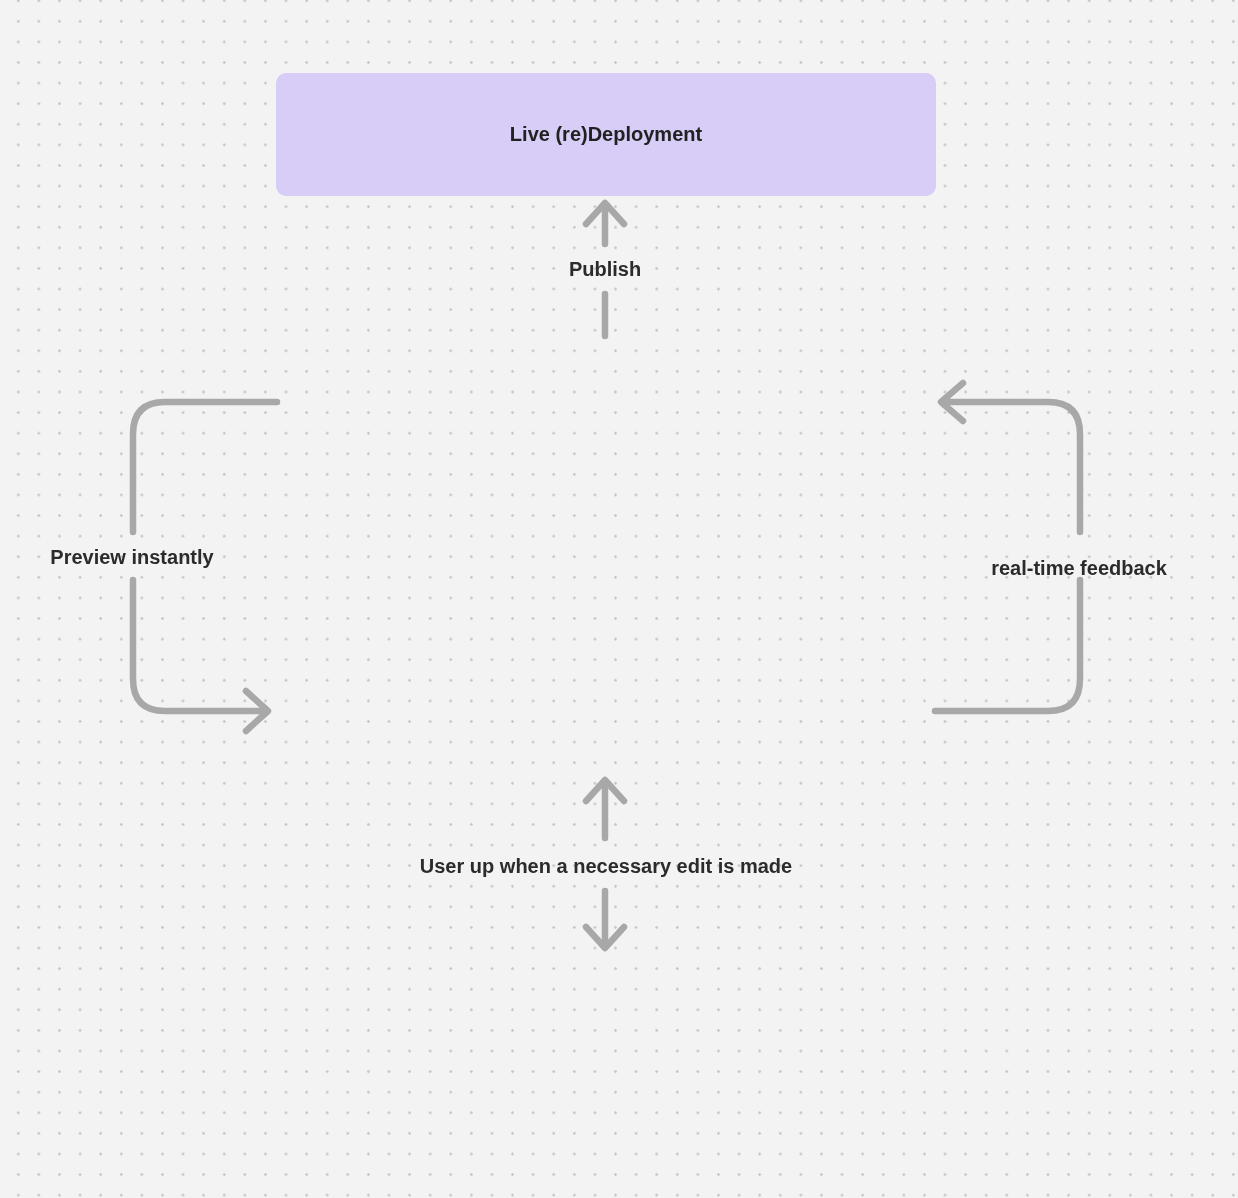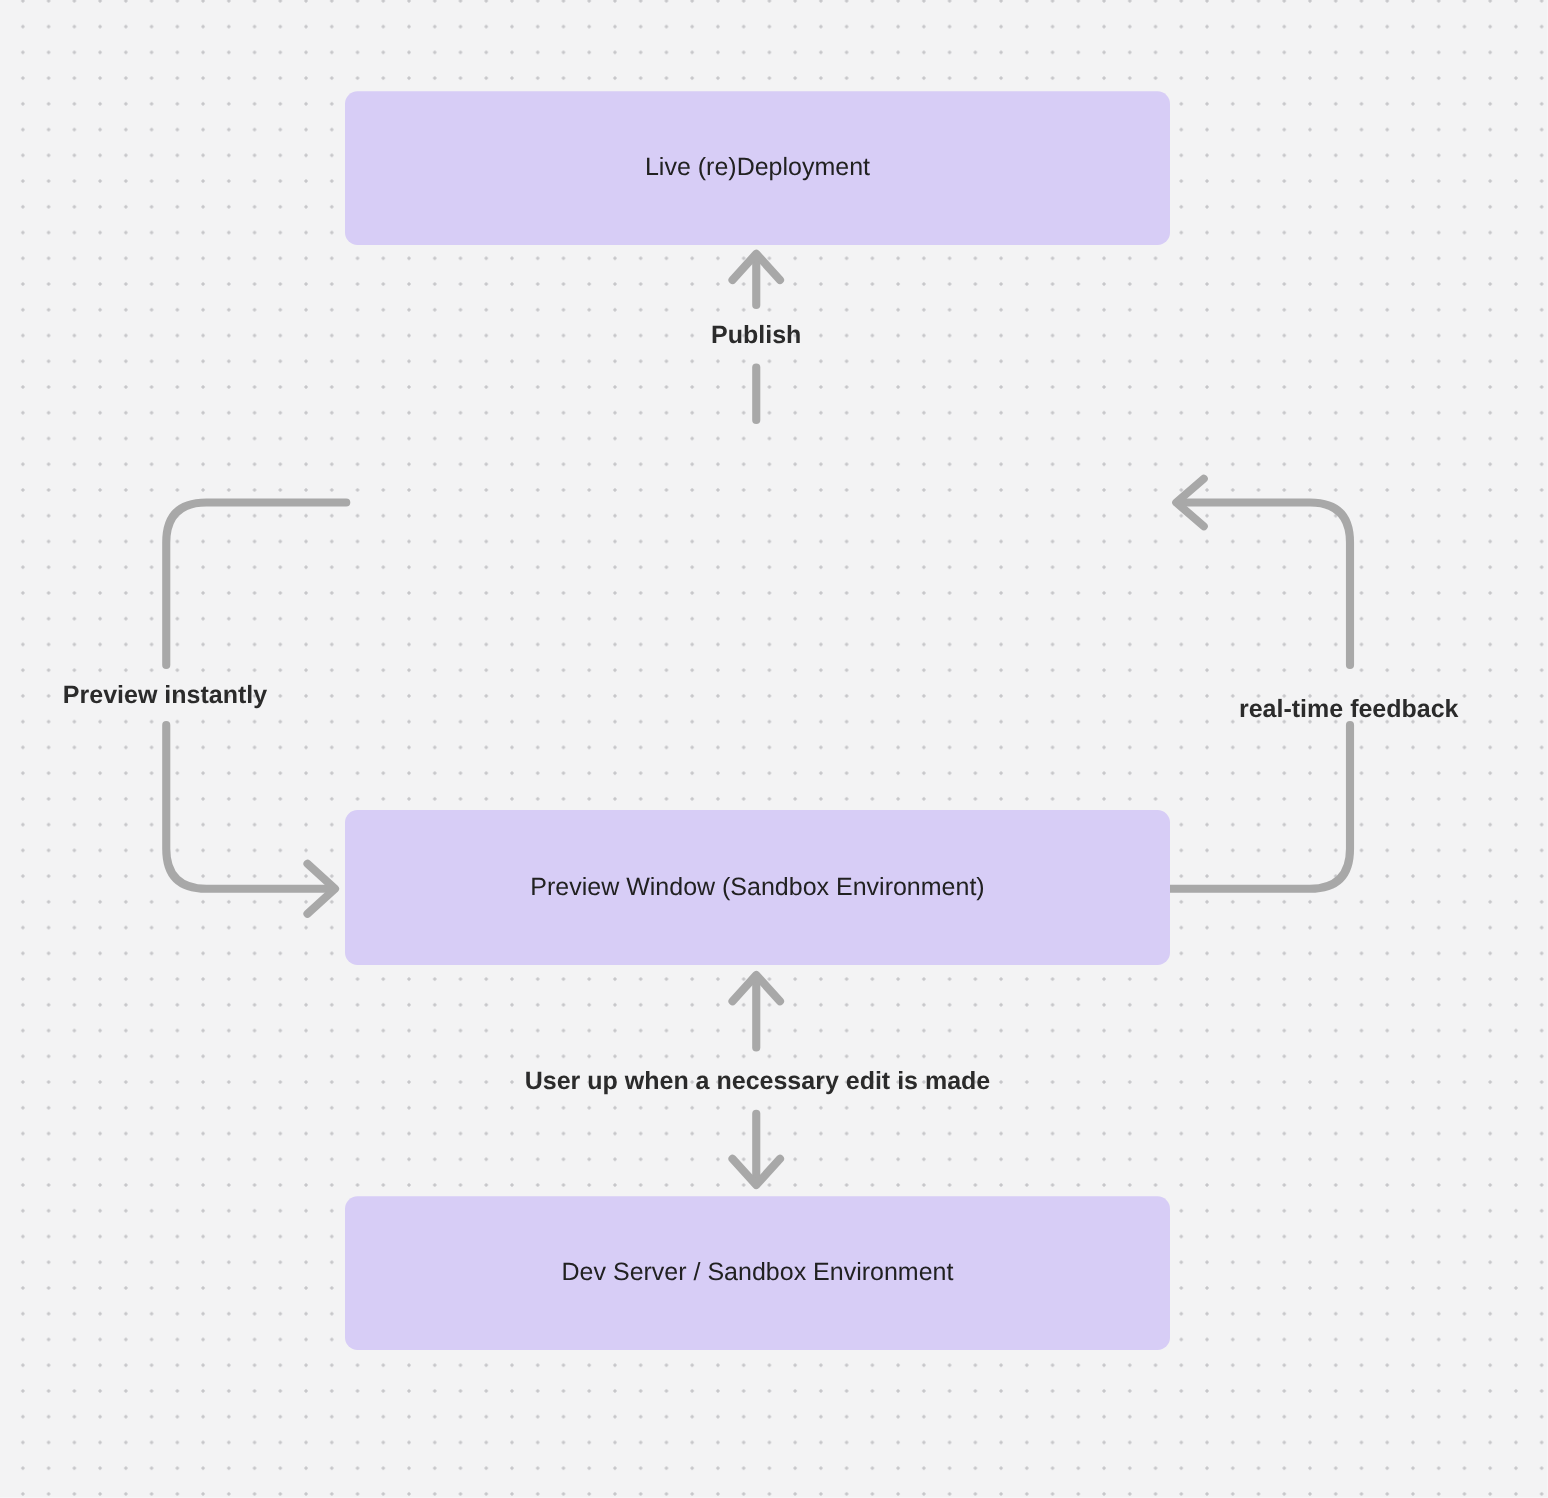--- a/index.html
+++ b/index.html
@@ -27,21 +27,21 @@
     left: 276px;
     width: 660px;
     background: #d7cdf6;
     border-radius: 10px;
     display: flex;
     align-items: center;
     justify-content: center;
   }
   .node-label {
     font-size: 20px;
-    font-weight: 400;
+    font-weight: 700;
     color: #212121;
     white-space: nowrap;
   }
   .edge-label {
     position: absolute;
     transform: translate(-50%, -50%);
     font-size: 20px;
     font-weight: 700;
     color: #2b2b2b;
     white-space: nowrap;
@@ -72,27 +72,21 @@
       <path d="M605 891 V944"></path>
       <path d="M586 927 L605 948 L624 927"></path>
     </g>
   </svg>
 
   <div class="node" style="top:73px;height:123px">
     <span class="node-label">Live (re)Deployment</span>
   </div>
 
 
-  <div class="node" style="top:648px;height:124px">
-    <span class="node-label">Preview Window (Sandbox Environment)</span>
-  </div>
 
-  <div class="node" style="top:957px;height:123px">
-    <span class="node-label">Dev Server / Sandbox Environment</span>
-  </div>
 
   <div class="edge-label" style="left:605px;top:269px">Publish</div>
 
   <div class="edge-label" style="left:132px;top:557px">Preview instantly</div>
 
   <div class="edge-label" style="left:1079px;top:568px">real-time feedback</div>
 
   <div class="edge-label" style="left:606px;top:866px">User up when a necessary edit is made</div>
 
 </div>

